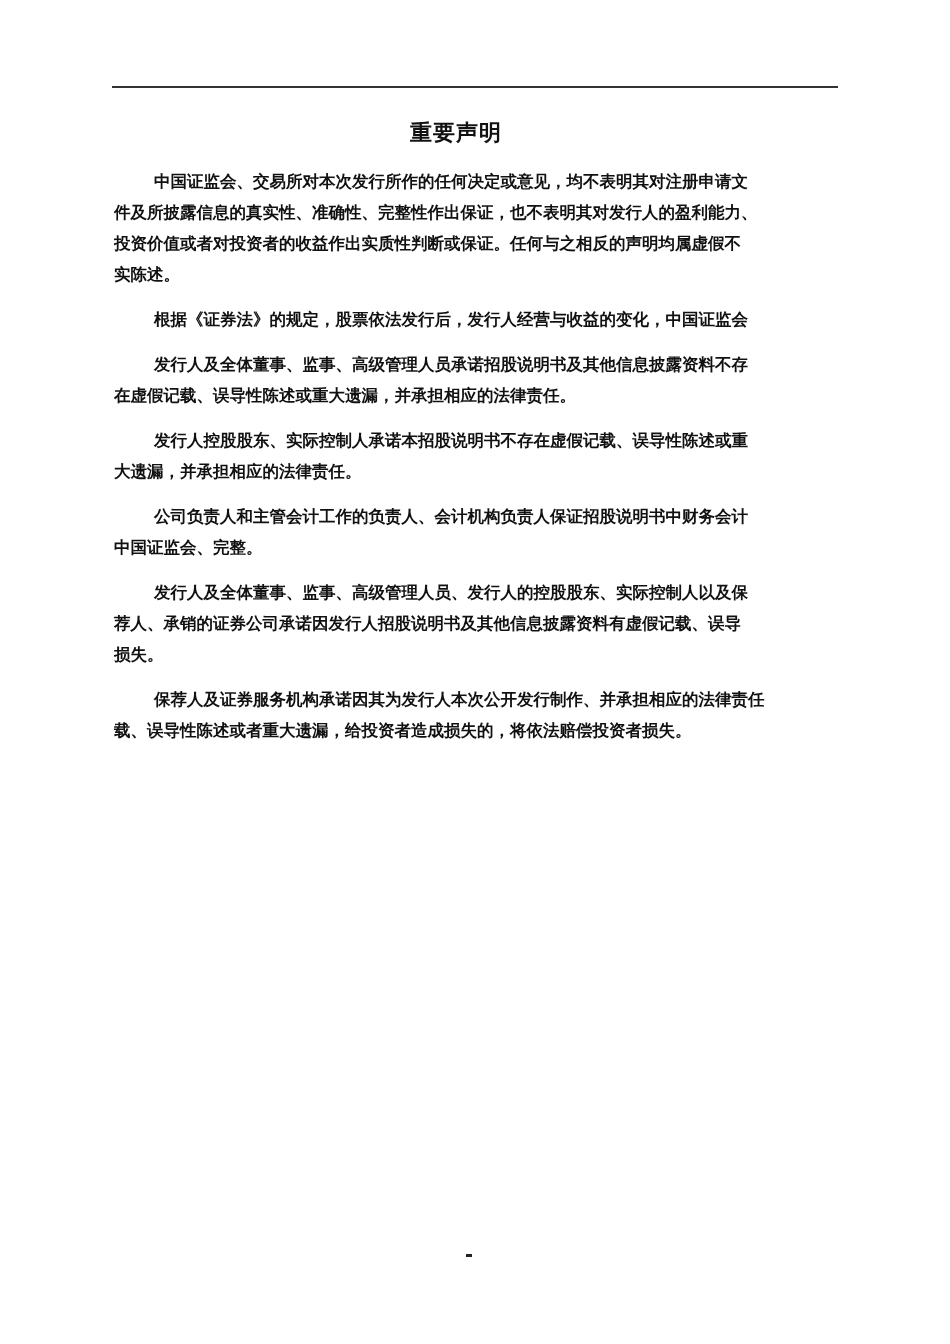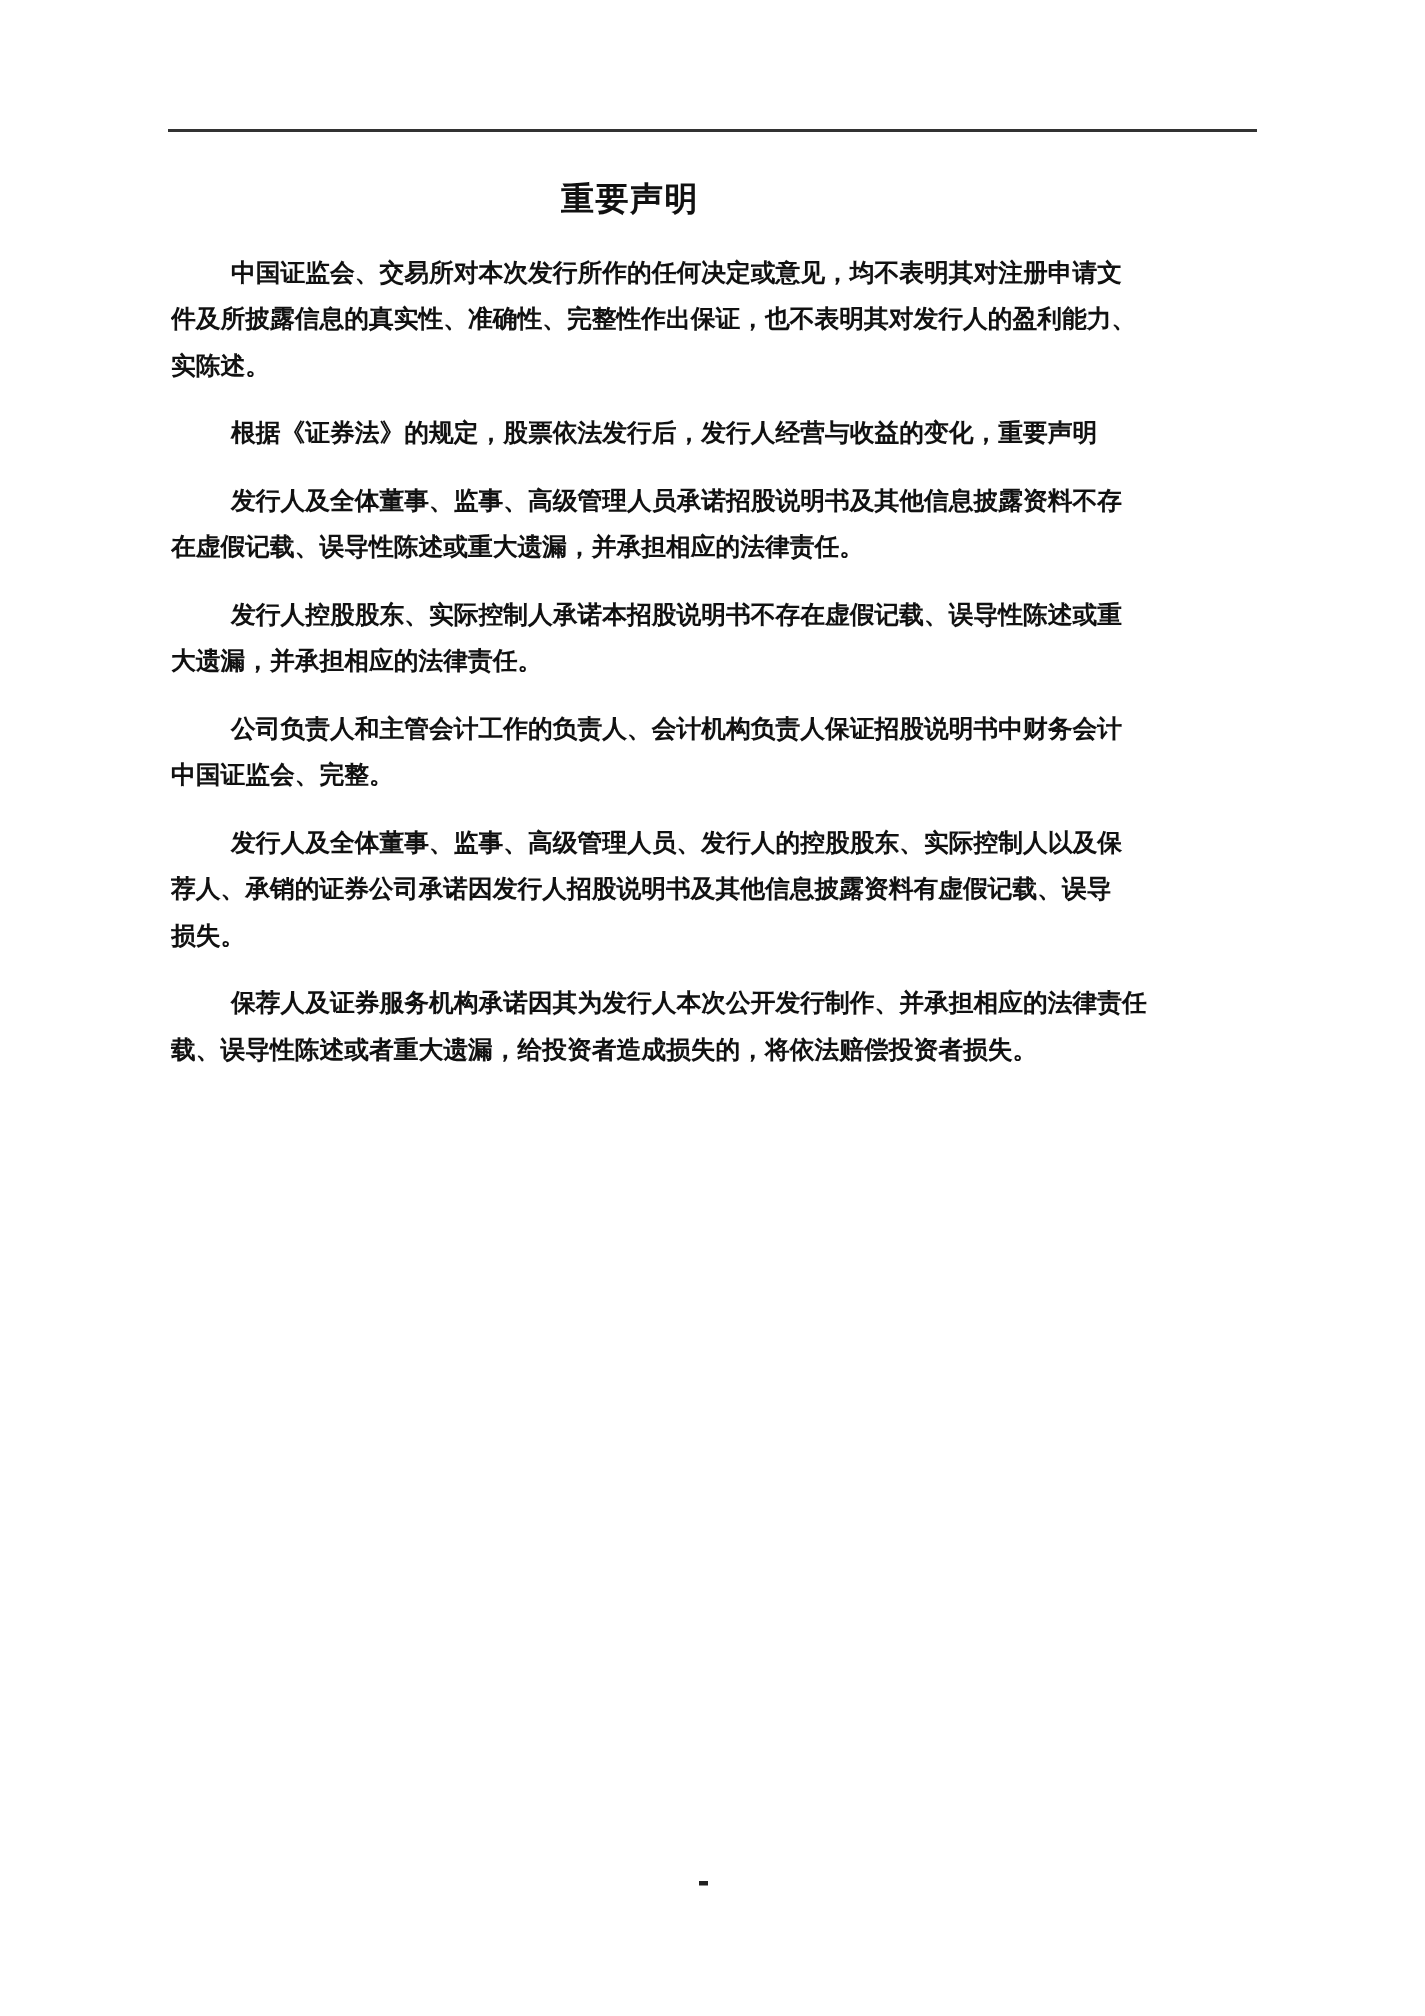--- a/index.html
+++ b/index.html
@@ -4,21 +4,21 @@
 <style>
   html, body { margin: 0; padding: 0; background: #ffffff; }
   body { width: 950px; height: 1344px; position: relative; overflow: hidden;
          font-family: "DejaVu Serif", "Liberation Serif", serif; color: #111; }
   .header { position: absolute; left: 112px; top: 74px; width: 726px; height: 13px; overflow: hidden; }
   .header-left, .header-right { position: absolute; top: -6px; font-size: 12px; color: #555; letter-spacing: 1px; }
   .header-left { left: 10px; }
   .header-right { right: 10px; }
   .header-rule { position: absolute; left: 112px; top: 86px; width: 726px; height: 2px; background: #333; }
   .title { position: absolute; top: 118px; left: 0; width: 840px; text-align: center;
-           font-size: 22px; font-weight: bold; letter-spacing: 1px; }
+           font-size: 22px; font-weight: bold; letter-spacing: 1px; padding-left: 36px; }
   .content { position: absolute; left: 114px; top: 166px; width: 724px; font-size: 16.5px; }
   .para { margin: 0 0 14px 0; font-weight: bold; }
   .line { display: block; height: 31px; line-height: 31px; white-space: nowrap; overflow: hidden; }
   .line.first { padding-left: 40px; }
   .page-num { position: absolute; left: 466px; top: 1254px; width: 6px; height: 3px; background: #222; }
 </style>
 </head>
 <body>
 
 <div class="header">
@@ -26,24 +26,25 @@
   <span class="header-right"></span>
 </div>
 <div class="header-rule"></div>
 
 <div class="title">重要声明</div>
 
 <div class="content">
   <div class="para">
     <span class="line first">中国证监会、交易所对本次发行所作的任何决定或意见，均不表明其对注册申请文</span>
     <span class="line">件及所披露信息的真实性、准确性、完整性作出保证，也不表明其对发行人的盈利能力、</span>
+    <span class="line">投资价值或者对投资者的收益作出实质性判断或保证。任何与之相反的声明均属虚假不</span>
     <span class="line">实陈述。</span>
   </div>
   <div class="para">
-    <span class="line first">根据《证券法》的规定，股票依法发行后，发行人经营与收益的变化，重要声明</span>
+    <span class="line first">根据《证券法》的规定，股票依法发行后，发行人经营与收益的变化，中国证监会</span>
   </div>
   <div class="para">
     <span class="line first">发行人及全体董事、监事、高级管理人员承诺招股说明书及其他信息披露资料不存</span>
     <span class="line">在虚假记载、误导性陈述或重大遗漏，并承担相应的法律责任。</span>
   </div>
   <div class="para">
     <span class="line first">发行人控股股东、实际控制人承诺本招股说明书不存在虚假记载、误导性陈述或重</span>
     <span class="line">大遗漏，并承担相应的法律责任。</span>
   </div>
   <div class="para">

